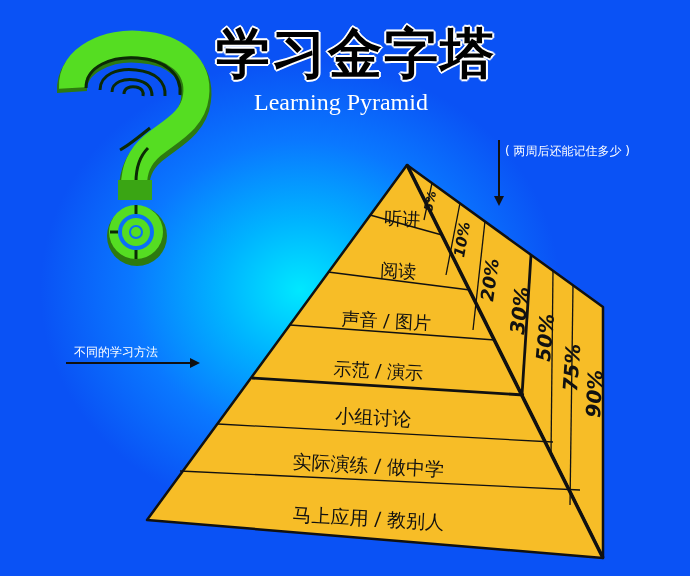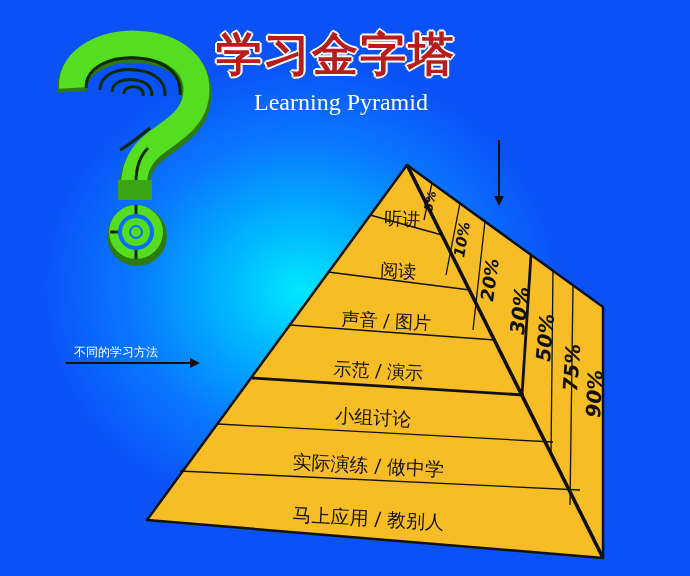--- a/index.html
+++ b/index.html
@@ -1,21 +1,21 @@
 <!DOCTYPE html>
 <html><head>
 <meta charset="utf-8">
 <style>
   html, body { margin:0; padding:0; }
   body { width:690px; height:576px; overflow:hidden; position:relative;
          font-family: "DejaVu Sans", "Liberation Sans", sans-serif; }
   #bg { position:absolute; left:0; top:0; width:690px; height:576px;
         background: radial-gradient(ellipse 260px 230px at 300px 290px, #00e8ff 0%, #00b4ff 30%, #0a78ff 65%, #0a52f5 100%); }
-  #title-cn { position:absolute; left:216px; top:24px; font-size:46px; font-weight:bold;
-        color:#b91c1c; letter-spacing:2px; line-height:60px;
+  #title-cn { position:absolute; left:216px; top:24px; font-size:54px; font-weight:bold;
+        color:#000000; letter-spacing:2px; line-height:60px;
         text-shadow: 0 0 2px #fff, 1px 1px 0 #fff, -1px -1px 0 #fff, 1px -1px 0 #fff, -1px 1px 0 #fff, 2px 0 0 #fff, -2px 0 0 #fff, 0 2px 0 #fff, 0 -2px 0 #fff; }
   #title-en { position:absolute; left:254px; top:89px; font-family:Liberation Serif, serif;
         font-size:24px; color:#ffffff; }
   .note { position:absolute; color:#ffffff; font-size:12px; line-height:17px; }
   #retention-note { left:505px; top:143px; }
   #methods-note { left:74px; top:344px; }
   svg { position:absolute; left:0; top:0; }
 </style>
 </head>
 <body>
@@ -96,14 +96,15 @@
     <text x="373" y="424" font-size="19" transform="rotate(3,373,424)">小组讨论</text>
     <text x="368" y="472" font-size="19" transform="rotate(3,368,472)">实际演练 / 做中学</text>
     <text x="368" y="525" font-size="19" transform="rotate(3,368,525)">马上应用 / 教别人</text>
   </g>
 </svg>
 
 <div id="title-cn">学习金字塔</div>
 <div id="title-en">Learning Pyramid</div>
 
 <div id="retention-note" class="note">
+  <div>( 两周后还能记住多少 )</div>
 </div>
 <div id="methods-note" class="note">不同的学习方法</div>
 
 </body></html>

